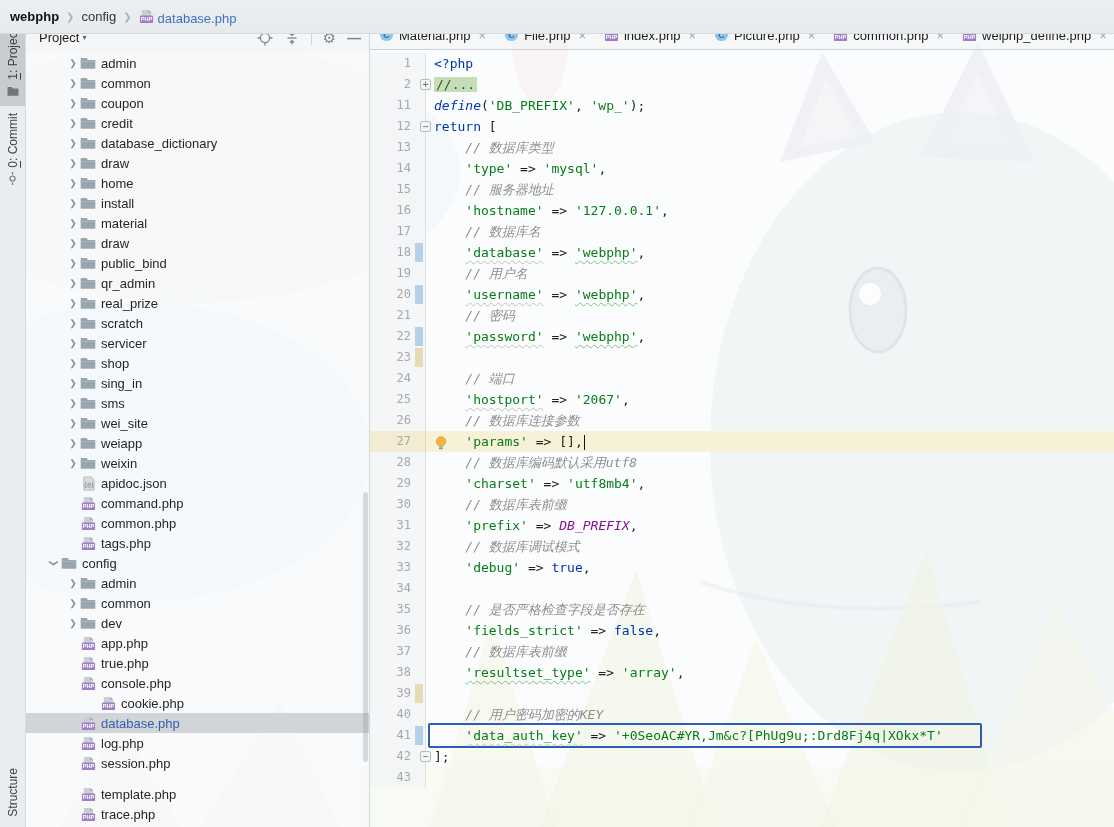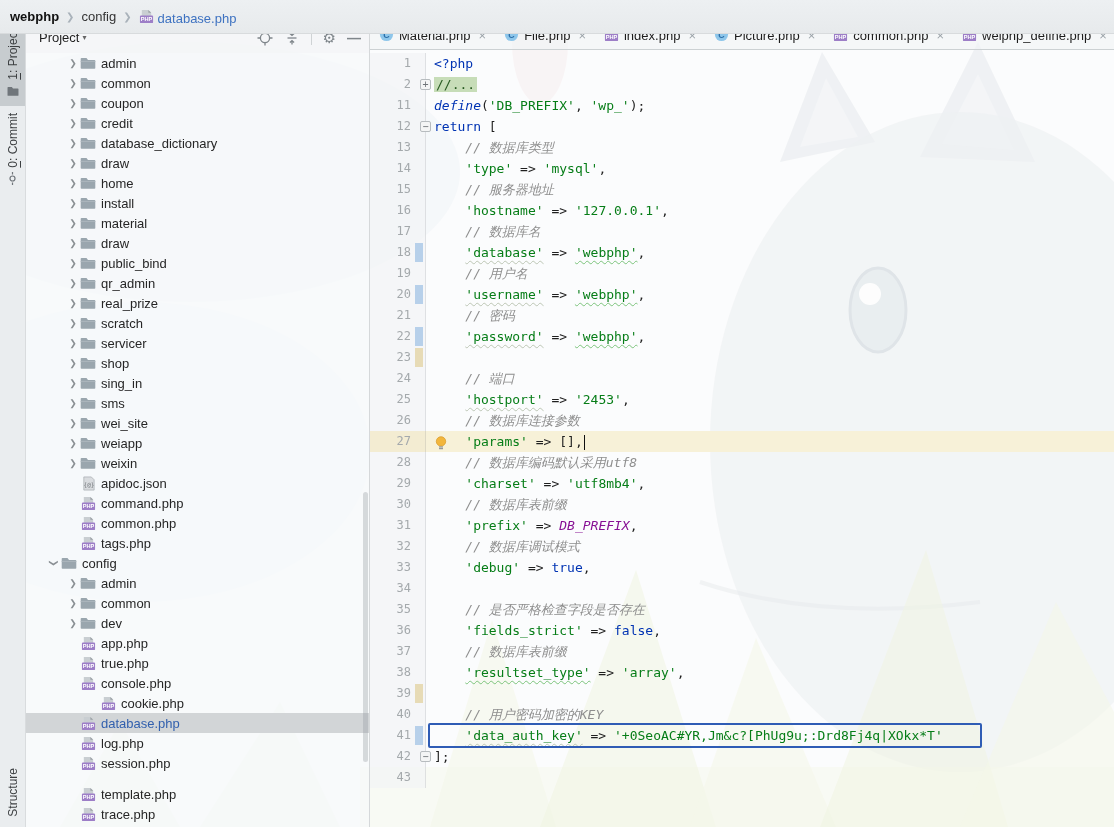--- a/index.html
+++ b/index.html
@@ -718,21 +718,21 @@
           <div class="eline">
             <div class="gut"><span>23</span><span class="mark t"></span></div>
             <div class="code"></div>
           </div>
           <div class="eline">
             <div class="gut"><span>24</span></div>
             <div class="code">    <span class="tok cmt">// 端口</span></div>
           </div>
           <div class="eline">
             <div class="gut"><span>25</span></div>
-            <div class="code">    <span class="tok str sq-y">'hostport'</span><span class="tok pl"> =&gt; </span><span class="tok str">'2453'</span><span class="tok pl">,</span></div>
+            <div class="code">    <span class="tok str sq-y">'hostport'</span><span class="tok pl"> =&gt; </span><span class="tok str">'2067'</span><span class="tok pl">,</span></div>
           </div>
           <div class="eline">
             <div class="gut"><span>26</span></div>
             <div class="code">    <span class="tok cmt">// 数据库连接参数</span></div>
           </div>
           <div class="eline cur">
             <div class="gut"><span>27</span></div>
             <div class="code"><span class="bulbic"><svg width="12" height="14" viewBox="0 0 12 14">
                   <circle cx="6" cy="5.4" r="4.7" fill="#f2b63c"></circle>
                   <circle cx="6" cy="5.4" r="4.7" fill="none" stroke="#d89a26" stroke-width="0.7"></circle>

